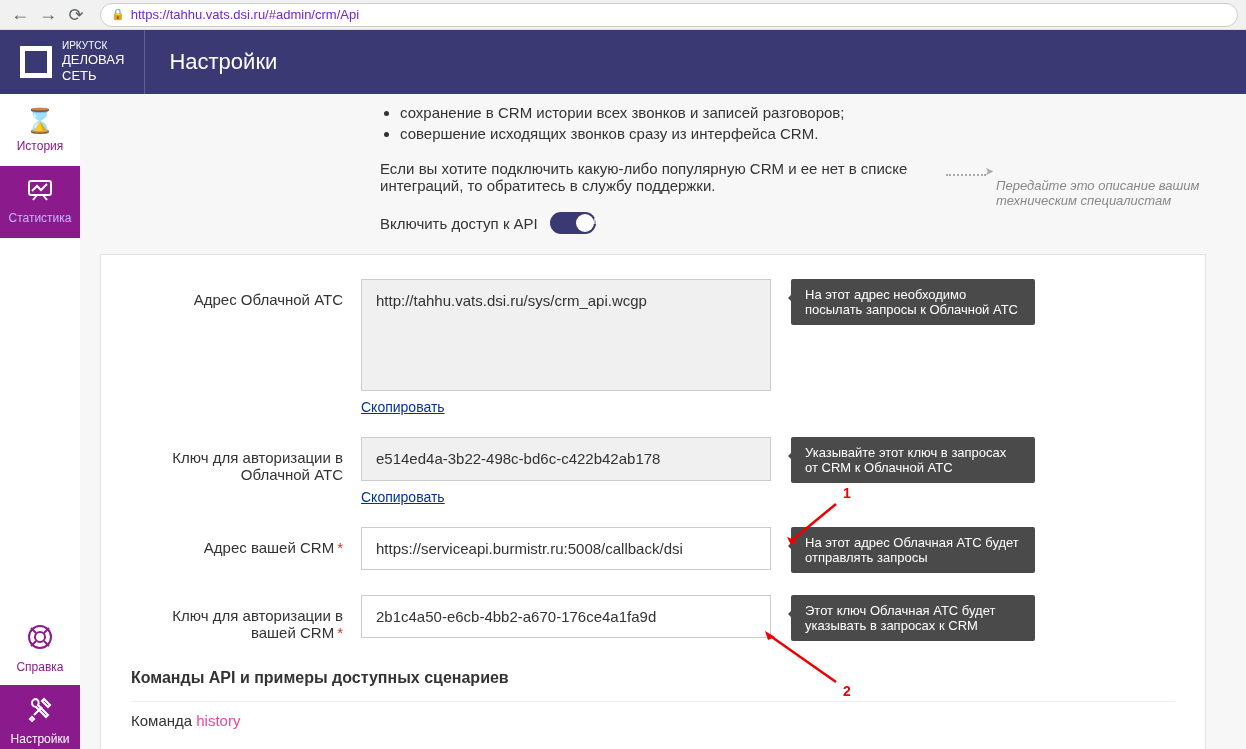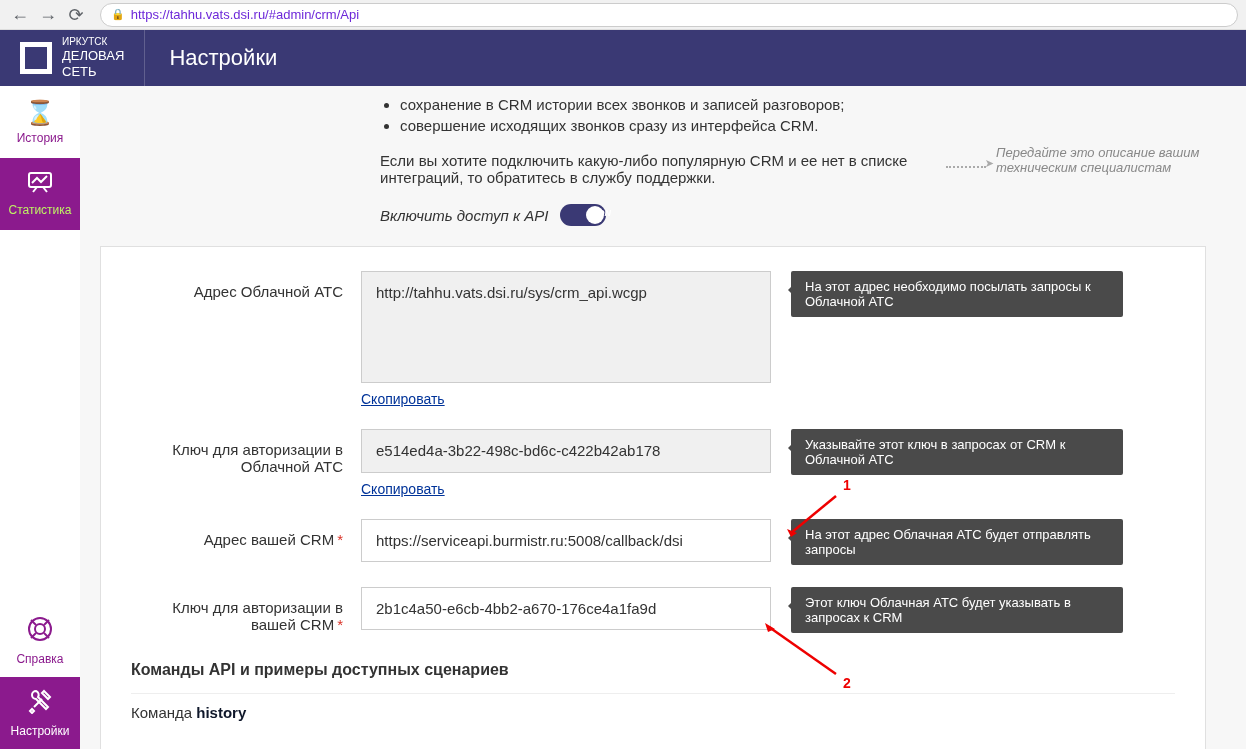--- a/index.html
+++ b/index.html
@@ -6,73 +6,73 @@
 body { font-family: Arial, sans-serif; font-size: 14px; color: #333; background: #f0f0f0; width: 1246px; }
 
 
 .browser-bar { height: 30px; background: #f1f1f1; display: flex; align-items: center; padding: 0 8px; border-bottom: 1px solid #ddd; }
 .browser-bar .nav-btn { width: 24px; height: 24px; display: flex; align-items: center; justify-content: center; color: #5f6368; font-size: 18px; margin-right: 4px; cursor: pointer; }
 .browser-bar .url-box { flex: 1; background: #fff; border: 1px solid #ccc; border-radius: 14px; height: 24px; display: flex; align-items: center; padding: 0 10px; margin-left: 8px; }
 .browser-bar .lock { font-size: 11px; color: #5f6368; margin-right: 6px; }
 .browser-bar .url { font-size: 13px; color: #6d28d9; }
 
 
-.header { height: 56px; background: #3a3974; display: flex; align-items: center; color: #fff; }
+.header { height: 64px; background: #3a3974; display: flex; align-items: center; color: #fff; }
 .logo-block { display: flex; align-items: center; padding: 0 20px; border-right: 1px solid rgba(255,255,255,0.2); height: 100%; }
 .logo-sq { width: 32px; height: 32px; border: 5px solid #fff; margin-right: 10px; }
 .logo-text { font-size: 10px; line-height: 1.2; }
 .logo-text .line2 { font-weight: normal; font-size: 13px; }
 .page-title { font-size: 22px; margin-left: 24px; }
 
 
 .layout { display: flex; }
 .sidebar { width: 80px; background: #fff; }
 .sidebar-item { height: 72px; display: flex; flex-direction: column; align-items: center; justify-content: center; text-align: center; cursor: pointer; color: #8b1a8d; font-size: 12px; }
-.sidebar-item.active { background: #8b1a8d; color: #bef264; }
+.sidebar-item.active { background: #8b1a8d; color: #c4b5fd; }
 .sidebar-item .icon { font-size: 24px; margin-bottom: 4px; }
 .sidebar-spacer { flex: 1; }
 .sidebar-bottom .sidebar-item.inactive { color: #8b1a8d; background: #fff; }
 .sidebar-bottom .sidebar-item.active { background: #8b1a8d; color: #fff; }
 
 .sidebar-wrap { display: flex; flex-direction: column; height: 663px; }
 
 .content { flex: 1; background: #f7f7f7; padding: 0; position: relative; }
 .content-inner { padding: 0 40px 0 0; margin-left: 200px; }
 
 
 .bullet-list { margin: 10px 0 10px 120px; list-style: disc; color: #333; }
 .bullet-list li { margin-bottom: 4px; font-size: 15px; }
 .intro-p { margin: 18px 0 18px 100px; font-size: 15px; max-width: 560px; }
-.toggle-row { margin: 8px 0 20px 100px; display: flex; align-items: center; font-style: italic; }
+.toggle-row { margin: 8px 0 20px 100px; display: flex; align-items: center; }
 .toggle-row .lbl { font-size: 15px; margin-right: 12px; }
 .toggle { width: 46px; height: 22px; background: #3a3974; border-radius: 11px; position: relative; cursor: pointer; }
 .toggle .on-txt { position: absolute; left: 18px; top: 4px; font-size: 9px; color: #fff; font-weight: bold; margin-left: 19px; }
 .toggle .knob { position: absolute; right: 2px; top: 2px; width: 18px; height: 18px; border-radius: 50%; background: #fff; }
 
-.side-note { position: absolute; right: 40px; top: 59px; font-style: italic; color: #888; font-size: 13px; max-width: 210px; }
+.side-note { position: absolute; right: 40px; top: 84px; font-style: italic; color: #888; font-size: 13px; max-width: 210px; }
 .pdf-link { position: absolute; right: 40px; top: 140px; color: #003399; text-decoration: underline; font-size: 15px; cursor: pointer; }
 .dotted-arrow { position: absolute; right: 260px; top: 80px; width: 40px; height: 20px; border-top: 2px dotted #aaa; }
 .dotted-arrow::after { content: "➤"; position: absolute; right: -8px; top: -11px; color: #aaa; font-size: 11px; }
 
 
 .card { background: #fff; border: 1px solid #e0e0e0; margin: 10px 0 0 -180px; padding: 24px 30px; position: relative; }
 .form-row { display: flex; align-items: flex-start; margin-bottom: 22px; position: relative; }
 .form-label { width: 230px; text-align: right; padding-right: 18px; padding-top: 12px; font-size: 15px; color: #333; }
 .form-label .req { color: #d93025; margin-left: 3px; }
 .form-field { width: 410px; }
 .ro-field { background: #f0f0f0; border: 1px solid #ccc; padding: 12px 14px; font-size: 15px; color: #333; min-height: 44px; }
 .ro-field.tall { height: 112px; }
 .rw-field { width: 100%; border: 1px solid #ccc; padding: 12px 14px; font-size: 15px; color: #333; }
 .copy-link { color: #003399; text-decoration: underline; font-size: 14px; margin-top: 8px; display: inline-block; cursor: pointer; }
-.tooltip { background: #4a4a4a; color: #fff; padding: 8px 14px; font-size: 13px; width: 332px; margin-left: 20px; position: relative; border-radius: 2px; }
+.tooltip { background: #4a4a4a; color: #fff; padding: 8px 14px; font-size: 13px; width: 244px; margin-left: 20px; position: relative; border-radius: 2px; }
 .tooltip::before { content: ""; position: absolute; left: -8px; top: 14px; border: 5px solid transparent; border-right-color: #4a4a4a; }
 
 .section-hdr { font-weight: bold; font-size: 16px; margin: 28px 0 14px 0; }
 .cmd-row { font-size: 15px; padding: 10px 0; border-top: 1px solid #eee; }
-.cmd-kw { font-family: Verdana, sans-serif; color: #0f172a; font-weight: bold; }
+.cmd-kw { font-family: Verdana, sans-serif; color: #ec4899; }
 
 
 .red-arrow { position: absolute; }
 .red-arrow svg line { stroke: #e00; stroke-width: 2.5; }
 .red-arrow svg path { fill: #e00; }
 .red-num { position: absolute; color: #e00; font-size: 14px; font-weight: bold; }
 </style>
 </head>
 <body>
 

